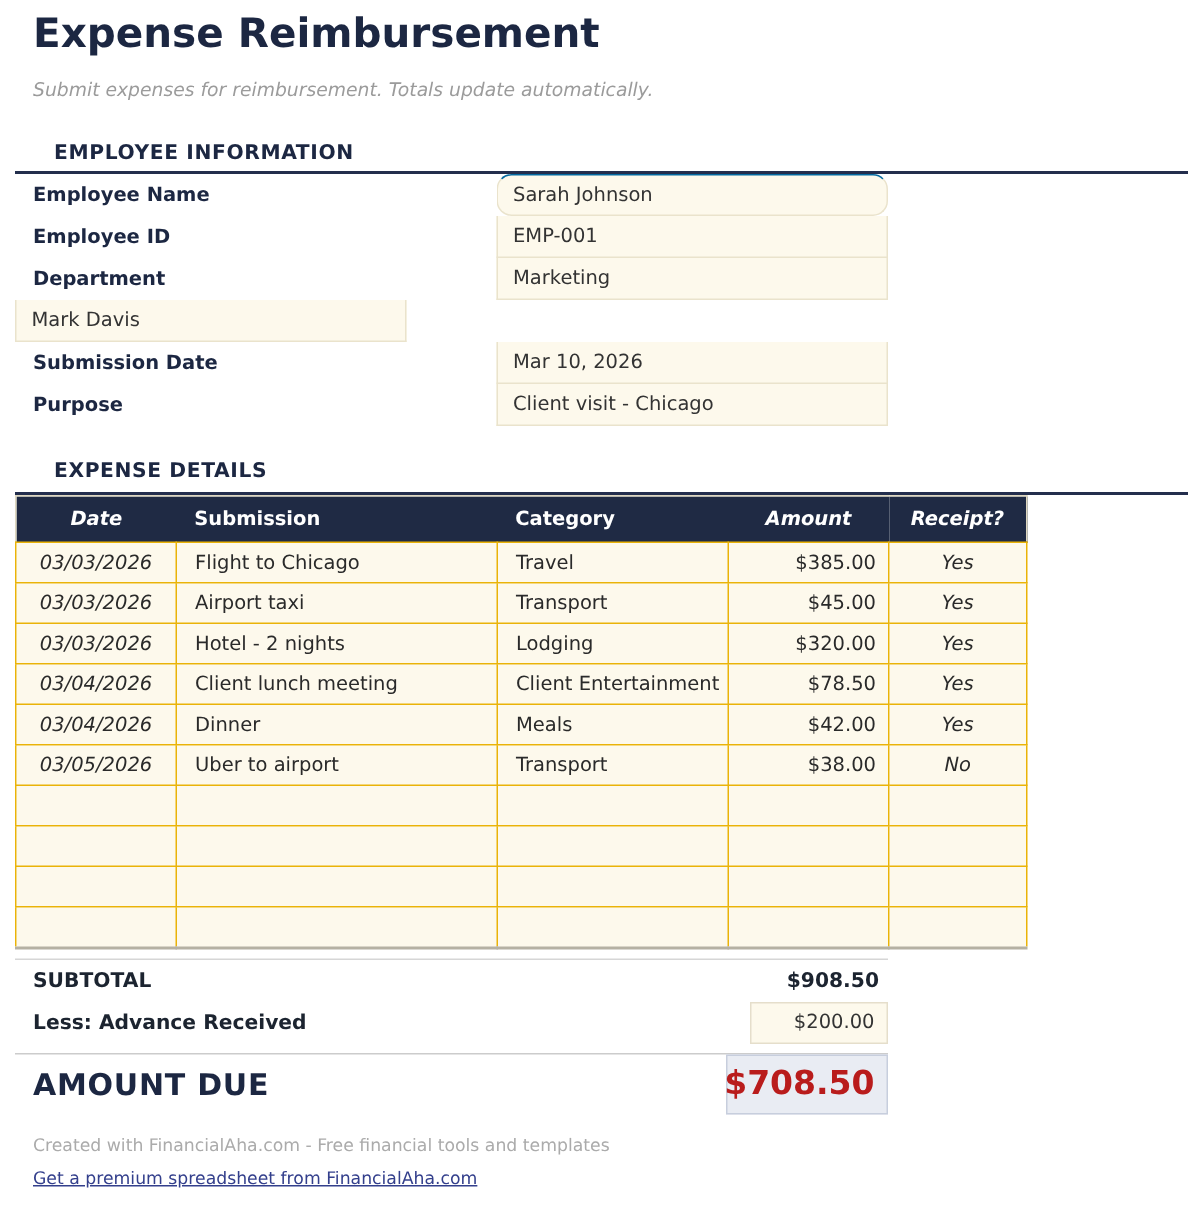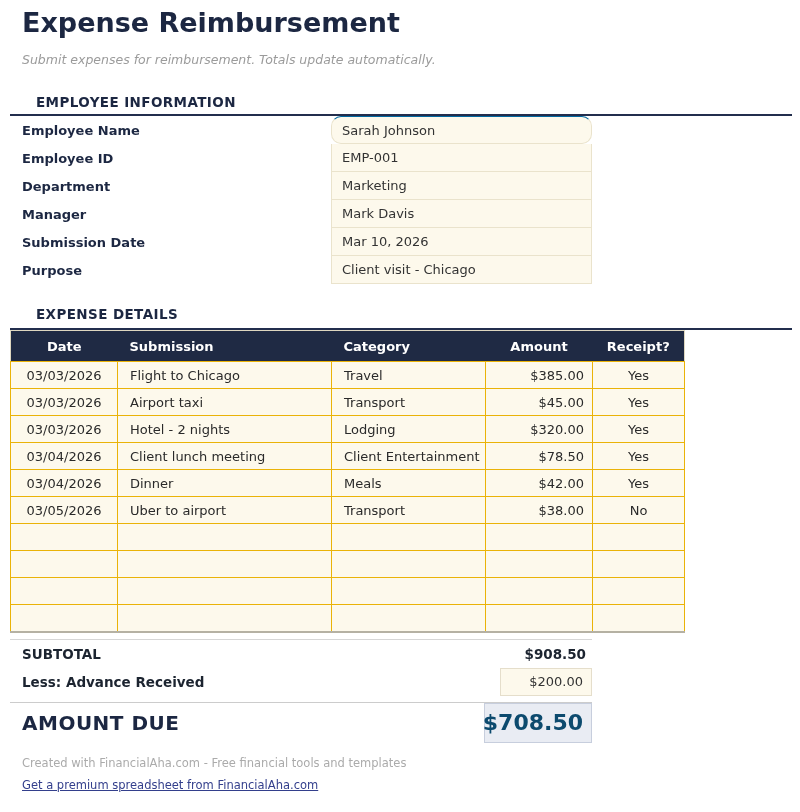--- a/index.html
+++ b/index.html
@@ -98,21 +98,21 @@
   table.expense td {
     background: #fdf9ec;
     border: 1px solid #eab308;
     height: 27px;
     font-size: 13px;
     color: #2a2a2a;
     padding: 0;
     overflow: hidden;
     white-space: nowrap;
   }
-  .al-c { text-align: center; }
+  .al-c { text-align: center; font-style: italic; }
   .al-l { text-align: left; padding-left: 12px !important; }
   .al-r { text-align: right; padding-right: 8px !important; }
   th.al-l { padding-left: 12px; }
 
   
   .totals {
     margin-left: 10px;
     width: 582px;
   }
   .divider {
@@ -170,21 +170,21 @@
     width: 108px;
     height: 40px;
     background: #e9ecf3;
     border: 1px solid #c7cedd;
     display: flex;
     align-items: center;
     justify-content: flex-end;
     padding-right: 8px;
     font-size: 22px;
     font-weight: 700;
-    color: #0c4a6e;
+    color: #b91c1c;
   }
 
   
   .footer-credit {
     margin: 13px 0 0 22px;
     font-size: 11.5px;
     line-height: 15px;
     color: #ababab;
   }
   .footer-link {
@@ -215,21 +215,20 @@
       </div>
       <div class="info-row">
         <div class="info-label">Employee ID</div>
         <div class="info-value">EMP-001</div>
       </div>
       <div class="info-row">
         <div class="info-label">Department</div>
         <div class="info-value">Marketing</div>
       </div>
       <div class="info-row">
-        <div class="info-label">Manager</div>
         <div class="info-value">Mark Davis</div>
       </div>
       <div class="info-row">
         <div class="info-label">Submission Date</div>
         <div class="info-value">Mar 10, 2026</div>
       </div>
       <div class="info-row">
         <div class="info-label">Purpose</div>
         <div class="info-value">Client visit - Chicago</div>
       </div>

